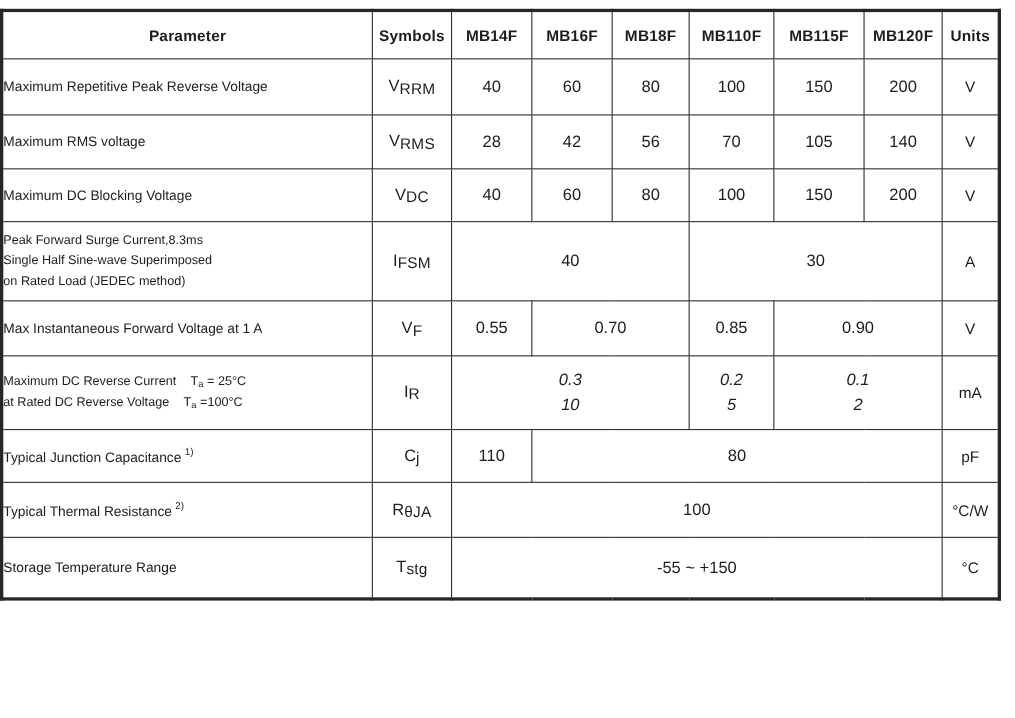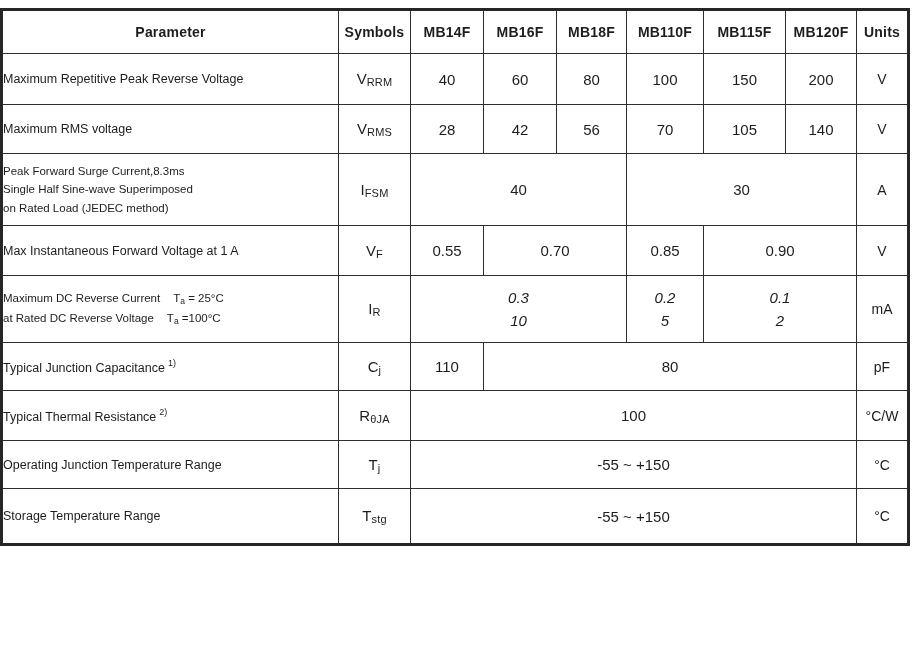--- a/index.html
+++ b/index.html
@@ -13,21 +13,21 @@
   table.ratings th, table.ratings td{
     border:1.6px solid #2e2e2e;
     vertical-align:middle;
     padding:0;
     background:#fff;
   }
   th{font-size:14px;font-weight:bold;text-align:center;letter-spacing:.2px;}
   td.param{text-align:left;padding-left:21px;padding-right:4px;font-size:12.5px;}
   td.param.small{font-size:11.5px;line-height:1.62;}
   td.sym{text-align:center;font-size:15px;}
-  td.sym sub{font-size:11px;vertical-align:-2px;letter-spacing:.2px;}
+  td.sym sub{font-size:14px;vertical-align:-2px;letter-spacing:.2px;}
   td.num{text-align:center;font-size:15px;}
   td.num .stack{line-height:1.55;font-style:italic;}
   td.unit{text-align:center;font-size:14px;}
   sup.fn{font-size:9px;vertical-align:6px;margin-left:3px;}
   .cond{margin-left:13px;white-space:nowrap;}
   .cond sub{font-size:8.5px;vertical-align:-2px;}
   tr.hdr{height:44px;}
   tr.r-vrrm{height:51px;}
   tr.r-vrms{height:49px;}
   tr.r-vdc{height:48px;}
@@ -88,20 +88,31 @@
         <td class="sym"><span>V</span><sub>RMS</sub></td>
         <td class="num">28</td>
         <td class="num">42</td>
         <td class="num">56</td>
         <td class="num">70</td>
         <td class="num">105</td>
         <td class="num">140</td>
         <td class="unit">V</td>
       </tr>
 
+      <tr class="r-vdc">
+        <td class="param">Maximum DC Blocking Voltage</td>
+        <td class="sym"><span>V</span><sub>DC</sub></td>
+        <td class="num">40</td>
+        <td class="num">60</td>
+        <td class="num">80</td>
+        <td class="num">100</td>
+        <td class="num">150</td>
+        <td class="num">200</td>
+        <td class="unit">V</td>
+      </tr>
 
 
       <tr class="r-ifsm">
         <td class="param small">
           <div>Peak Forward Surge Current,8.3ms</div>
           <div>Single Half Sine-wave Superimposed</div>
           <div>on Rated Load (JEDEC method)</div>
         </td>
         <td class="sym"><span>I</span><sub>FSM</sub></td>
         <td class="num" colspan="3">40</td>
@@ -148,26 +159,20 @@
         <td class="unit">pF</td>
       </tr>
 
       <tr class="r-rthja">
         <td class="param"><span>Typical Thermal Resistance</span><sup class="fn">2)</sup></td>
         <td class="sym"><span>R</span><sub>θJA</sub></td>
         <td class="num" colspan="6">100</td>
         <td class="unit">°C/W</td>
       </tr>
 
-      <tr class="r-tj">
-        <td class="param">Operating Junction Temperature Range</td>
-        <td class="sym"><span>T</span><sub>j</sub></td>
-        <td class="num" colspan="6">-55 ~ +150</td>
-        <td class="unit">°C</td>
-      </tr>
 
       <tr class="r-tstg">
         <td class="param">Storage Temperature Range</td>
         <td class="sym"><span>T</span><sub>stg</sub></td>
         <td class="num" colspan="6">-55 ~ +150</td>
         <td class="unit">°C</td>
       </tr>
 
     </tbody>
   </table>

